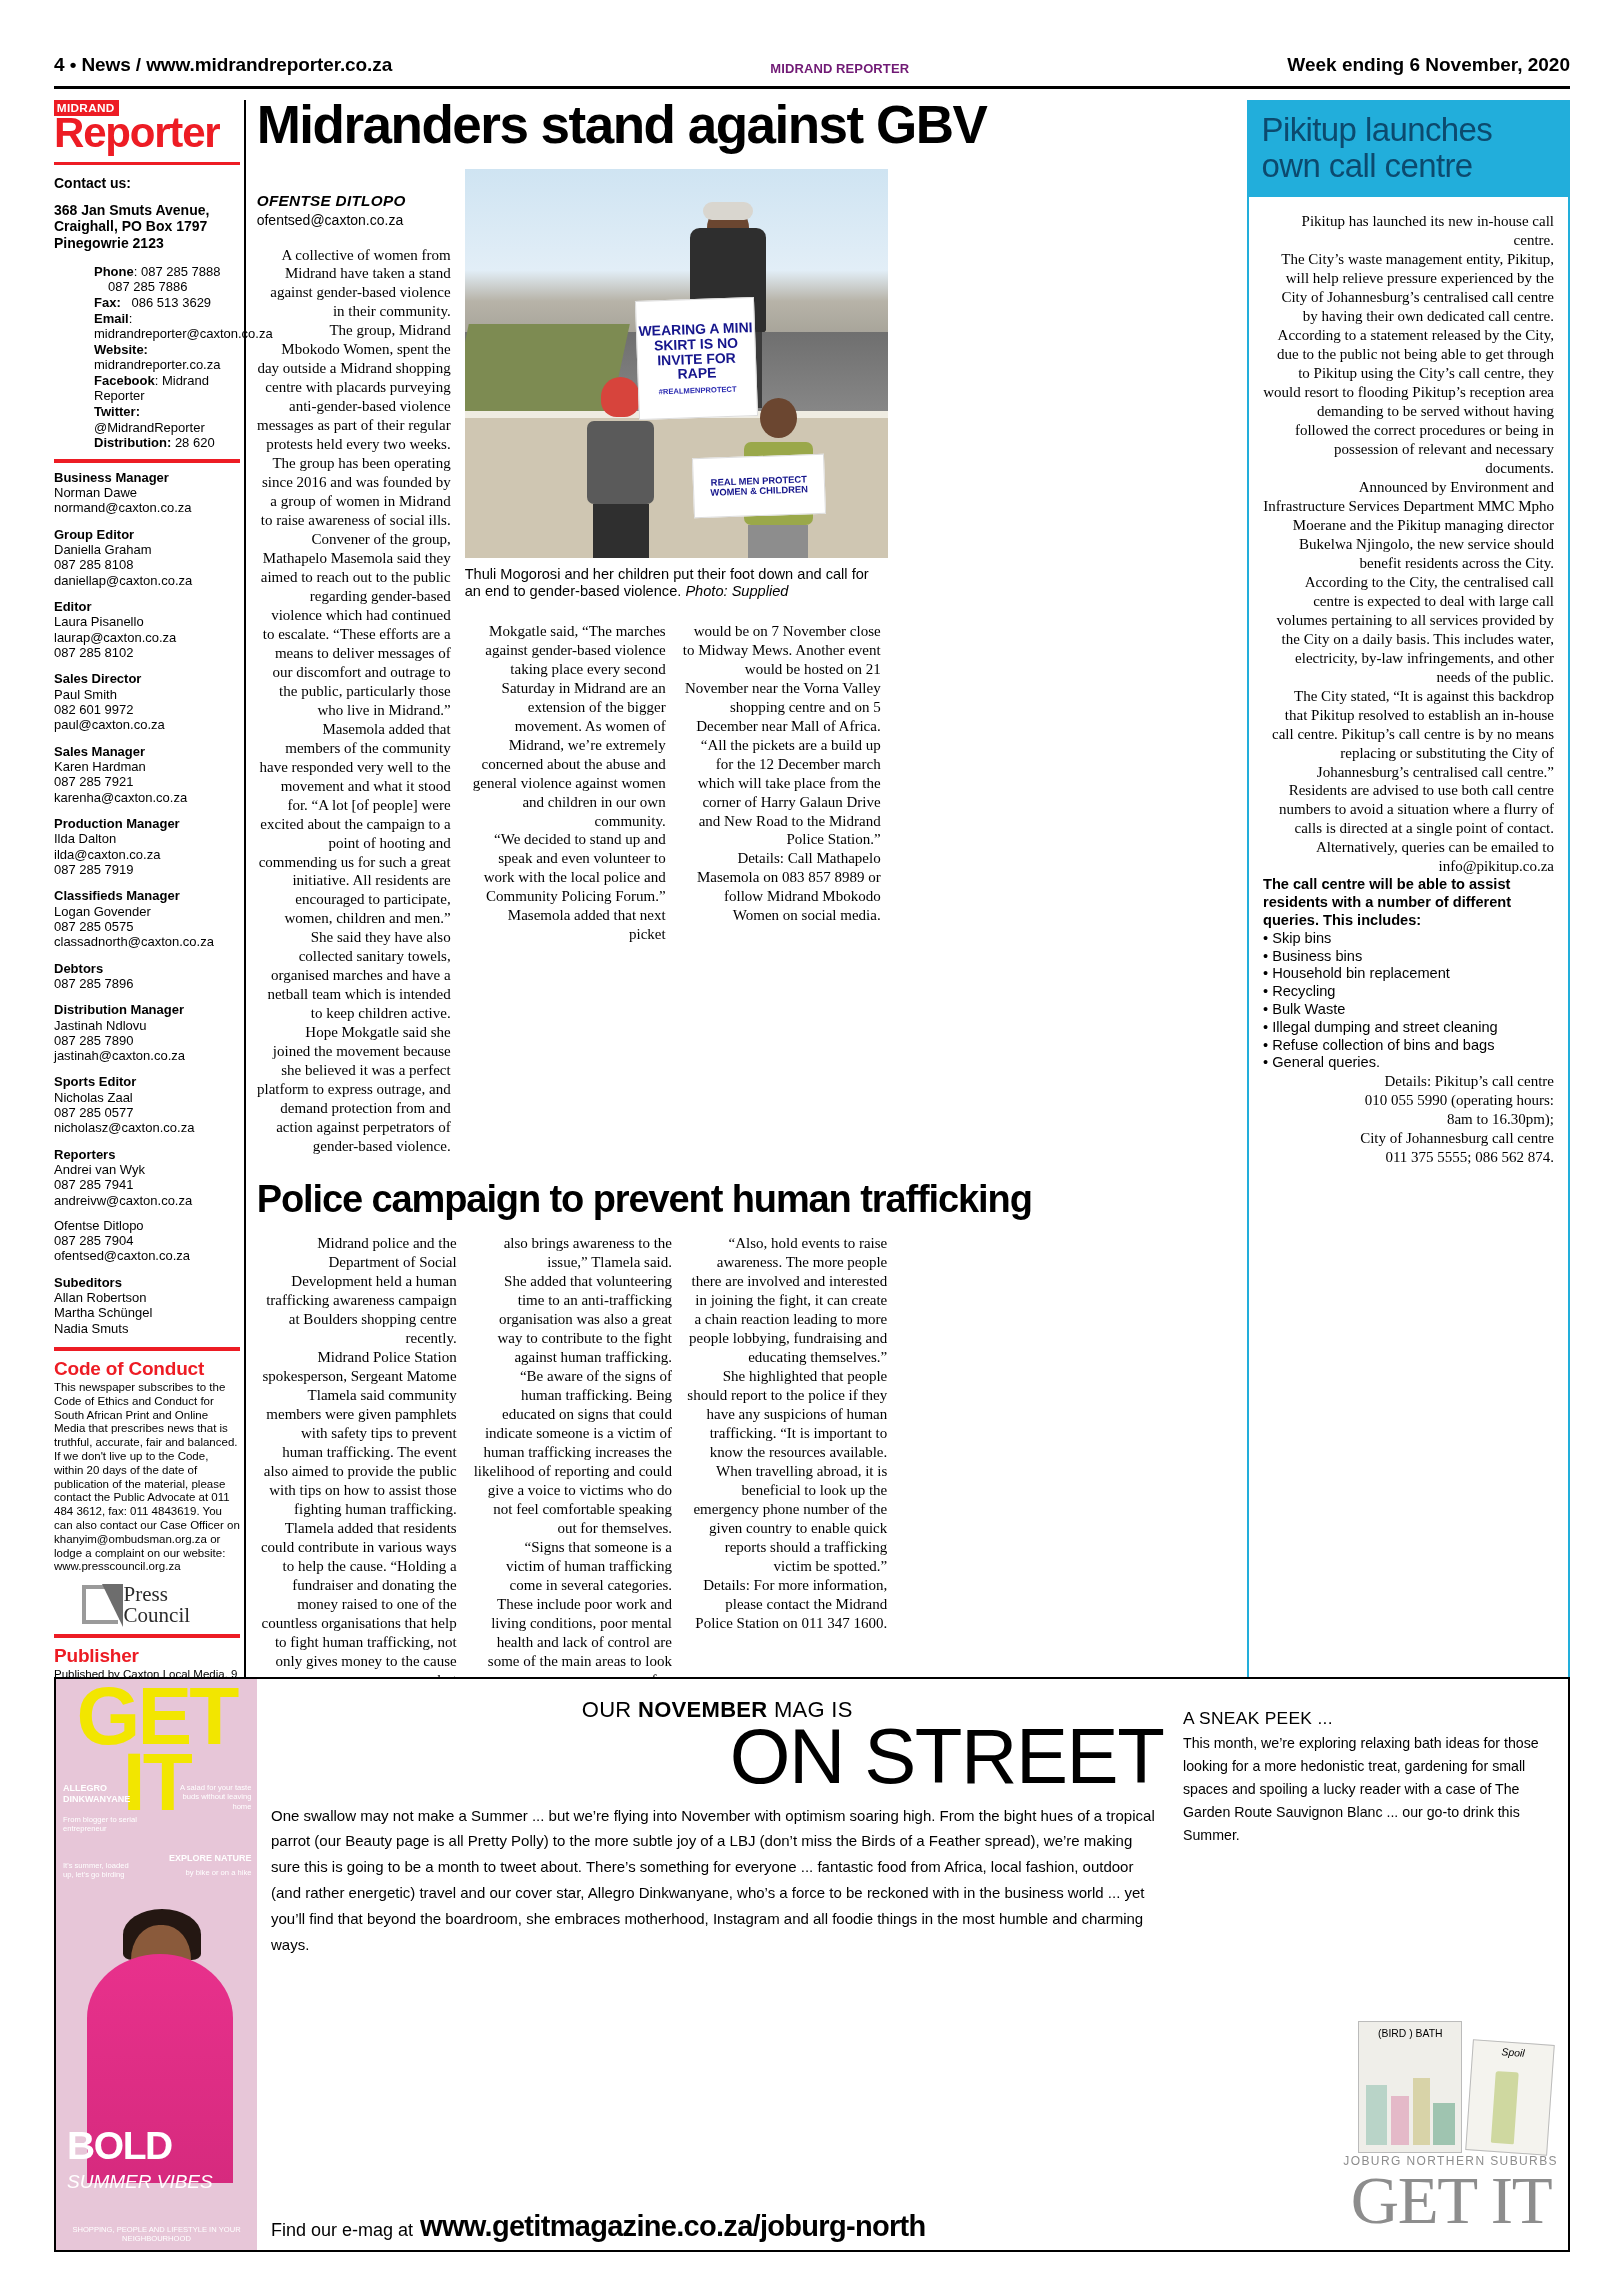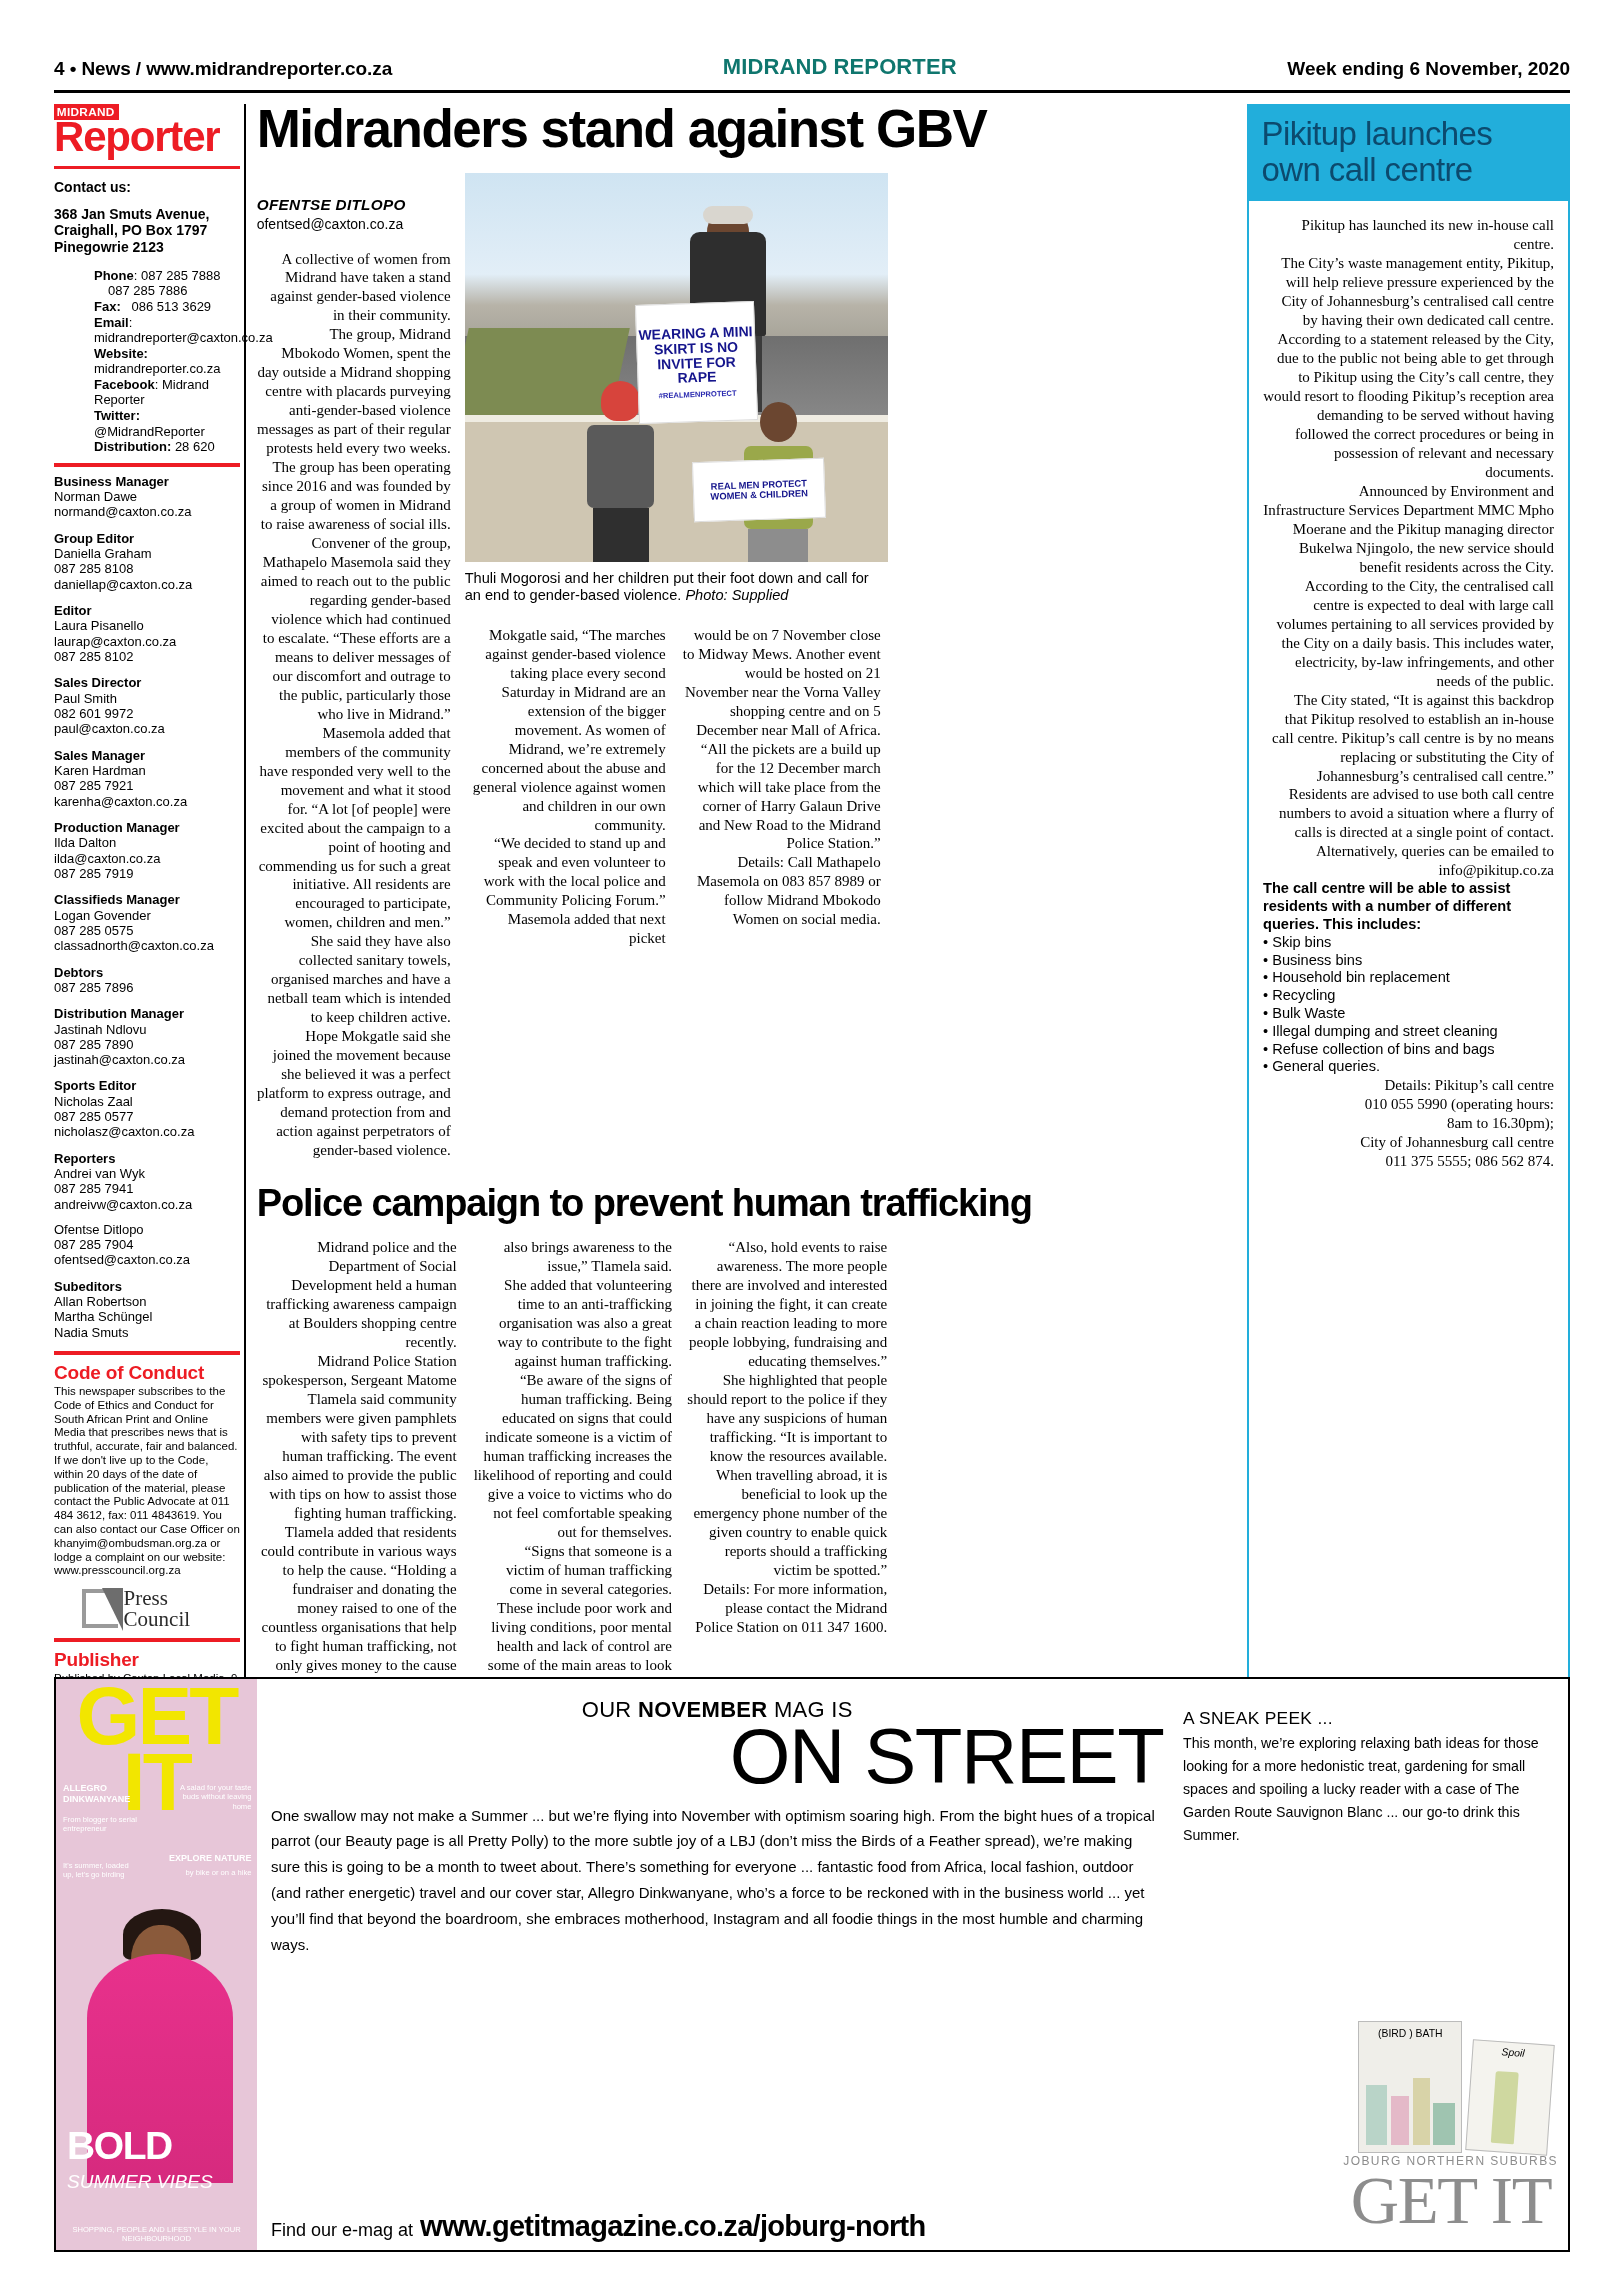--- a/index.html
+++ b/index.html
@@ -12,21 +12,21 @@
     overflow: hidden;
   }
   .page { position: relative; width: 1624px; height: 2295px; padding: 0 54px; }
 
   
   .topbar {
     display: flex; align-items: flex-end; justify-content: space-between;
     padding-top: 54px;
   }
   .topbar-left { font-size: 19px; font-weight: bold; letter-spacing: -0.1px; }
-  .topbar-center { font-size: 22px; font-weight: bold; color: #0f766e; letter-spacing: 0.1px; }
+  .topbar-center { font-size: 13px; font-weight: bold; color: #701a75; letter-spacing: 0.1px; }
   .topbar-right { font-size: 19px; font-weight: bold; }
   .rule-thick { height: 3.5px; background: #000; margin-top: 9.7px; }
 
   
   .grid {
     display: flex; gap: 0; margin-top: 11px;
     height: 1583px;
   }
   .col-left { width: 186px; flex: 0 0 186px; position: relative; }
   .col-mid  { flex: 1 1 auto; position: relative; padding: 0 15.3px 0 16.7px; }

